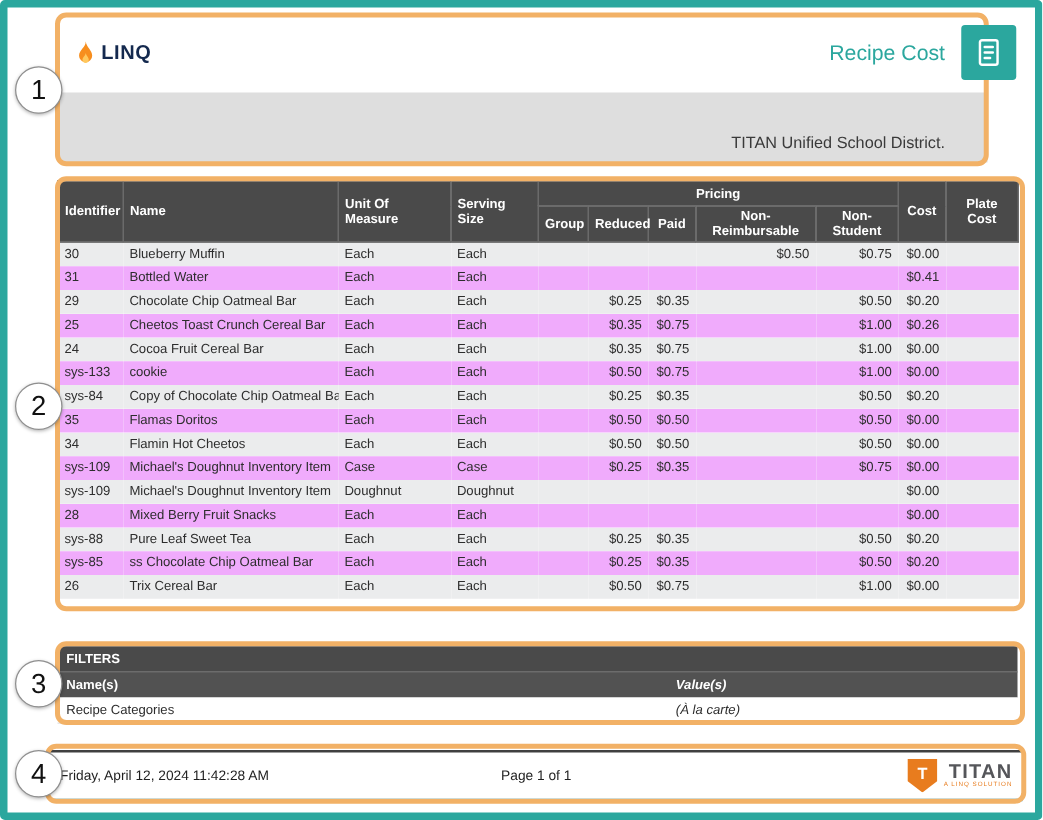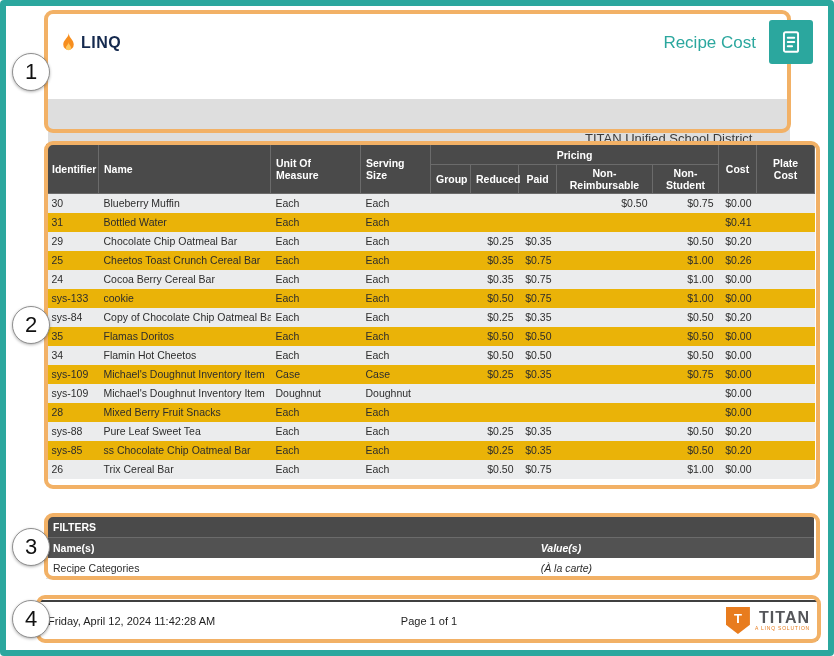--- a/index.html
+++ b/index.html
@@ -6,33 +6,33 @@
   body { background: #fff; font-family: "Liberation Sans", sans-serif; }
   .canvas { position: relative; width: 834px; height: 656px; background: #fff; overflow: hidden; }
   .frame { position: absolute; inset: 0; border: 6px solid var(--teal, #2ba79e); border-radius: 4px; pointer-events: none; z-index: 20; }
 
   
   .report-header { position: absolute; left: 48px; top: 12px; width: 742px; z-index: 1; }
   .band-white { height: 62px; background: #fff; display: flex; align-items: center; justify-content: space-between; padding: 0 34px 0 12px; }
   .linq-logo { display: flex; align-items: center; gap: 4px; }
   .linq-logo span { font-size: 16px; font-weight: 800; color: #14294e; letter-spacing: .5px; }
   .report-title { font-size: 17px; color: var(--teal, #2ba79e); }
-  .band-gray { height: 56px; background: #dedede; position: relative; margin-top: 25px; }
+  .band-gray { height: 56px; background: #dedede; position: relative; }
   .district { position: absolute; right: 34px; bottom: 9px; font-size: 13px; color: #3a3a3a; }
   .doc-icon-box { position: absolute; left: 769px; top: 20px; width: 44px; height: 44px; background: var(--teal, #2ba79e); border-radius: 3px; display: flex; align-items: center; justify-content: center; z-index: 12; }
 
   
   .recipe-table { position: absolute; left: 46px; top: 144px; width: 768px; border-collapse: collapse; table-layout: fixed; z-index: 1; }
   .recipe-table th { background: var(--header-dark, #4a4a4a); color: #fff; font-size: 10.5px; font-weight: bold; padding: 2px 5px; border: 1px solid #6b6b6b; }
   .recipe-table thead tr:first-child th { height: 20px; }
   .recipe-table thead tr:last-child th { height: 16px; }
   .recipe-table th.al { text-align: left; }
   .recipe-table th.ac { text-align: center; }
   .recipe-table td { font-size: 10.5px; color: #2d2d2d; padding: 3px 5px; line-height: 13px; white-space: nowrap; overflow: hidden; }
-  .recipe-table tbody tr { background: #eab308; }
+  .recipe-table tbody tr { background: #f0abfc; }
   .recipe-table tbody tr.stripe { background: var(--stripe, #ebeced); }
   .recipe-table td.money { text-align: right; }
 
   
   .filters { position: absolute; left: 46px; top: 517px; width: 768px; font-size: 10.5px; z-index: 1; }
   .filters-title { background: var(--header-dark, #4a4a4a); color: #fff; font-weight: bold; padding: 4px 7px; }
   .filters-head { display: flex; background: #525252; color: #fff; font-weight: bold; border-top: 1px solid #6b6b6b; }
   .filters-row { display: flex; background: #fff; color: #2d2d2d; border-bottom: 1px solid #e0e0e0; }
   .fname { width: 63.5%; padding: 4px 7px; }
   .fval { flex: 1; padding: 4px 7px; font-style: italic; }
@@ -167,21 +167,21 @@
           <td class="money"></td>
           <td class="money">$0.35</td>
           <td class="money">$0.75</td>
           <td class="money"></td>
           <td class="money">$1.00</td>
           <td class="money">$0.26</td>
           <td class="money"></td>
         </tr>
         <tr class="stripe">
           <td>24</td>
-          <td>Cocoa Berry Cereal Bar</td>
+          <td>Cocoa Fruit Cereal Bar</td>
           <td>Each</td>
           <td>Each</td>
           <td class="money"></td>
           <td class="money">$0.35</td>
           <td class="money">$0.75</td>
           <td class="money"></td>
           <td class="money">$1.00</td>
           <td class="money">$0.00</td>
           <td class="money"></td>
         </tr>

